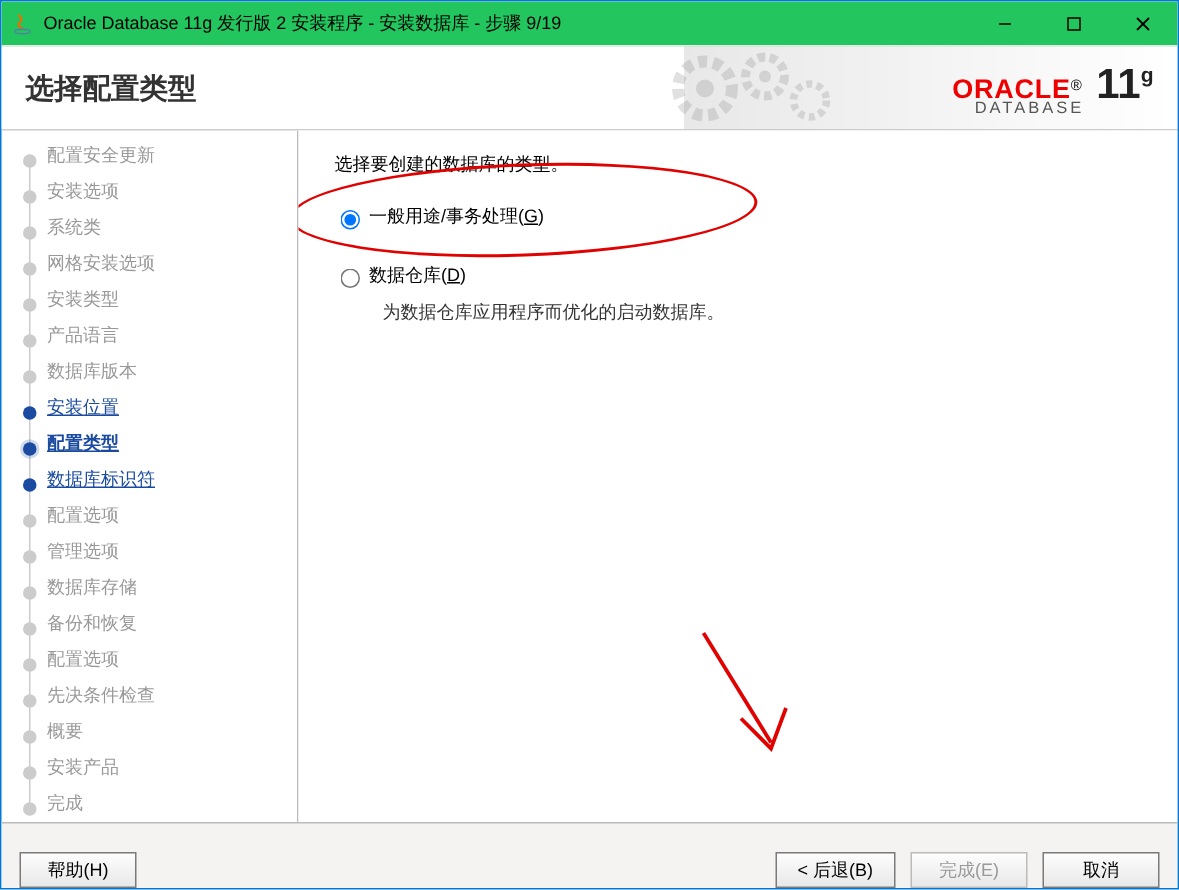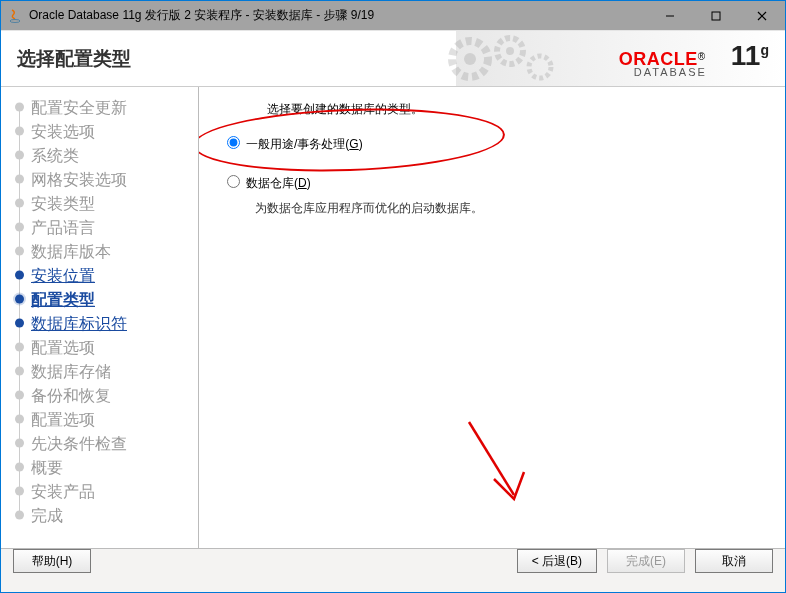--- a/index.html
+++ b/index.html
@@ -10,21 +10,21 @@
       width: 786px;
       height: 593px;
       overflow: hidden;
       border: 1px solid #0078d7;
       display: flex;
       flex-direction: column;
     }
     
     .titlebar {
       height: 30px;
-      background: #a3a3a3;
+      background: #22c55e;
       border-bottom: 1px solid #e5e5e5;
       display: flex;
       align-items: center;
       padding-left: 6px;
       position: relative;
     }
     .titlebar .java-icon {
       width: 16px; height: 16px;
       margin-right: 6px;
       display: inline-block;
@@ -54,21 +54,21 @@
       position: relative;
     }
     .banner-title {
       font-size: 19px;
       font-weight: bold;
       color: #333;
     }
     .oracle-logo {
       display: flex;
       align-items: baseline;
-      gap: 24px;
+      gap: 8px;
     }
     .oracle-brand { color: #e00; font-weight: bold; font-size: 18px; letter-spacing: 0.5px; }
     .oracle-reg { font-size: 10px; vertical-align: super; }
     .oracle-11g { font-size: 28px; font-weight: bold; color: #222; }
     .oracle-11g sup { font-size: 14px; }
     .oracle-db { font-size: 11px; color: #555; letter-spacing: 2px; display: block; margin-top: -4px; margin-left: 15px; }
     .gears {
       position: absolute;
       left: 56%;
       top: 2px;
@@ -83,23 +83,23 @@
     }
     .sidebar {
       width: 198px;
       border-right: 1px solid #bbb;
       padding: 8px 4px 8px 10px;
       overflow-y: auto;
       background: #fff;
     }
     .step-item {
       display: flex;
-      align-items: flex-end;
+      align-items: flex-start;
       height: 24px;
-      font-size: 16px;
+      font-size: 12px;
       position: relative;
       padding-left: 20px;
     }
     .step-dot {
       position: absolute;
       left: 4px;
       top: 50%;
       transform: translateY(-50%);
       width: 9px; height: 9px;
       border-radius: 50%;
@@ -125,33 +125,33 @@
     .step-item.next .step-dot { background: #1a4ba0; }
     .step-item.next .step-label { color: #1a4ba0; text-decoration: underline; }
     
     .content {
       flex: 1;
       padding: 14px 24px;
       position: relative;
       background: #fff;
       overflow: hidden;
     }
-    .content-prompt { margin-bottom: 18px; font-size: 12px; margin-left: 44px; }
+    .content-prompt { margin-bottom: 18px; font-size: 12px; }
     .radio-group { margin-bottom: 22px; padding-left: 4px; }
-    .radio-row { display: flex; align-items: flex-start; margin-bottom: 8px; }
+    .radio-row { display: flex; align-items: flex-end; margin-bottom: 8px; }
     .radio-row input[type="radio"] { margin-right: 6px; }
     .radio-label u { text-decoration: underline; }
     .radio-desc { margin-left: 28px; font-size: 12px; color: #333; }
     
     .bottombar {
       height: 44px;
       border-top: 1px solid #bbb;
       background: #f4f3f2;
       display: flex;
-      align-items: flex-start;
+      align-items: flex-end;
       padding: 0 12px;
       gap: 10px;
     }
     .btn {
       height: 24px;
       padding: 0 14px;
       border: 1px solid #7a7a7a;
       background: linear-gradient(#fdfdfd, #e8e8e8);
       font-size: 12px;
       cursor: pointer;
@@ -275,20 +275,25 @@
       </div>
       <div class="step-item next">
         <span class="step-line"></span>
         <span class="step-dot"></span>
         <span class="step-label">数据库标识符</span>
       </div>
       <div class="step-item disabled">
         <span class="step-line"></span>
         <span class="step-dot"></span>
         <span class="step-label">配置选项</span>
+      </div>
+      <div class="step-item disabled">
+        <span class="step-line"></span>
+        <span class="step-dot"></span>
+        <span class="step-label">管理选项</span>
       </div>
       <div class="step-item disabled">
         <span class="step-line"></span>
         <span class="step-dot"></span>
         <span class="step-label">数据库存储</span>
       </div>
       <div class="step-item disabled">
         <span class="step-line"></span>
         <span class="step-dot"></span>
         <span class="step-label">备份和恢复</span>

